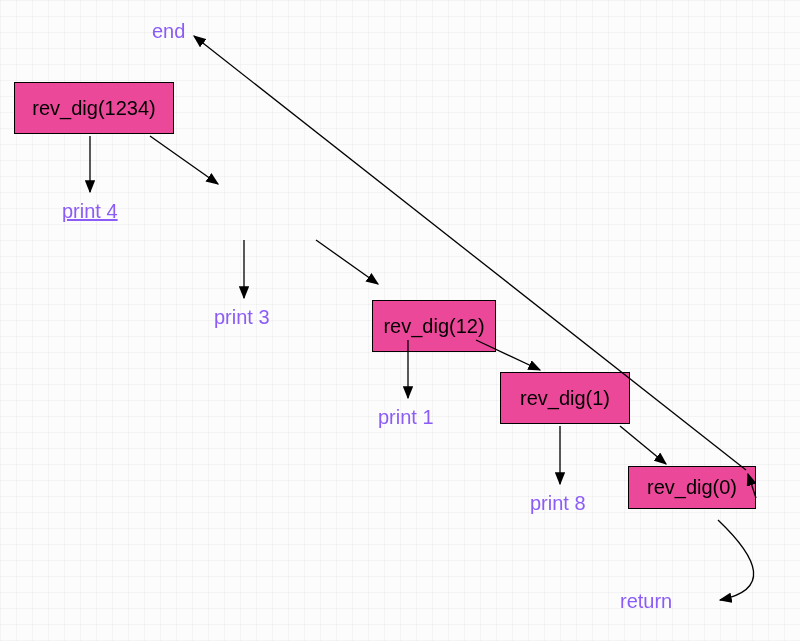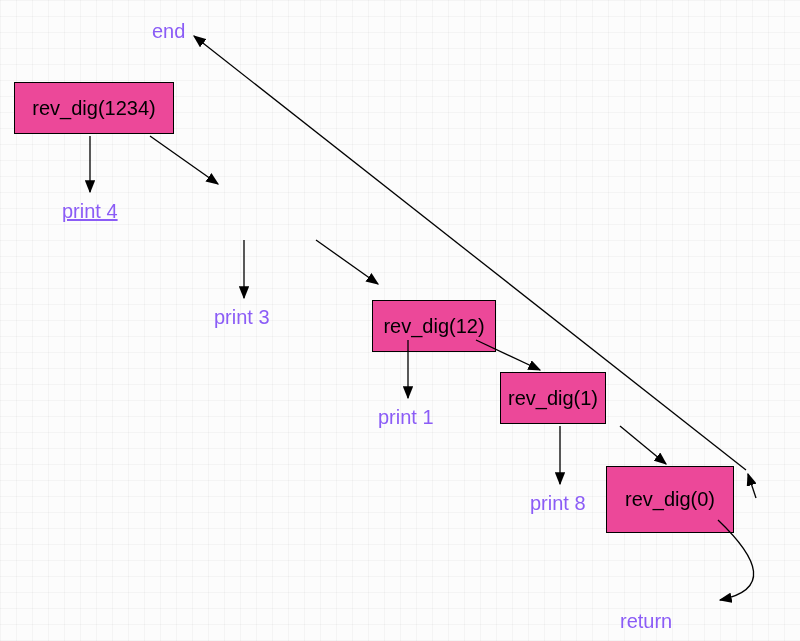--- a/index.html
+++ b/index.html
@@ -64,30 +64,30 @@
   </div>
   <div class="label" style="left:62px; top:200px;text-decoration:underline;">print 4</div>
 
   <div class="label" style="left:214px; top:306px;">print 3</div>
 
   <div class="node" style="left:344px; top:300px; width:124px; height:52px;margin-left:28px;">
     <span>rev_dig(12)</span>
   </div>
   <div class="label" style="left:378px; top:406px;">print 1</div>
 
-  <div class="node" style="left:500px; top:372px; width:106px; height:52px;">
+  <div class="node" style="left:500px; top:372px; width:130px; height:52px;">
     <span>rev_dig(1)</span>
   </div>
   <div class="label" style="left:530px; top:492px;">print 8</div>
 
-  <div class="node" style="left:606px; top:466px; width:128px; height:67px;">
+  <div class="node" style="left:628px; top:466px; width:128px; height:43px;">
     <span>rev_dig(0)</span>
   </div>
 
-  <div class="label" style="left:620px; top:610px;">return</div>
+  <div class="label" style="left:620px; top:590px;">return</div>
 
   <svg class="arrows">
     <defs>
       <marker id="arrowhead" markerWidth="10" markerHeight="8" refX="9" refY="4" orient="auto" markerUnits="strokeWidth">
         <path d="M0,0 L10,4 L0,8 Z" fill="#000"></path>
       </marker>
     </defs>
 
     <line x1="90" y1="136" x2="90" y2="192" stroke="#000" stroke-width="1.3" marker-end="url(#arrowhead)"></line>
 

